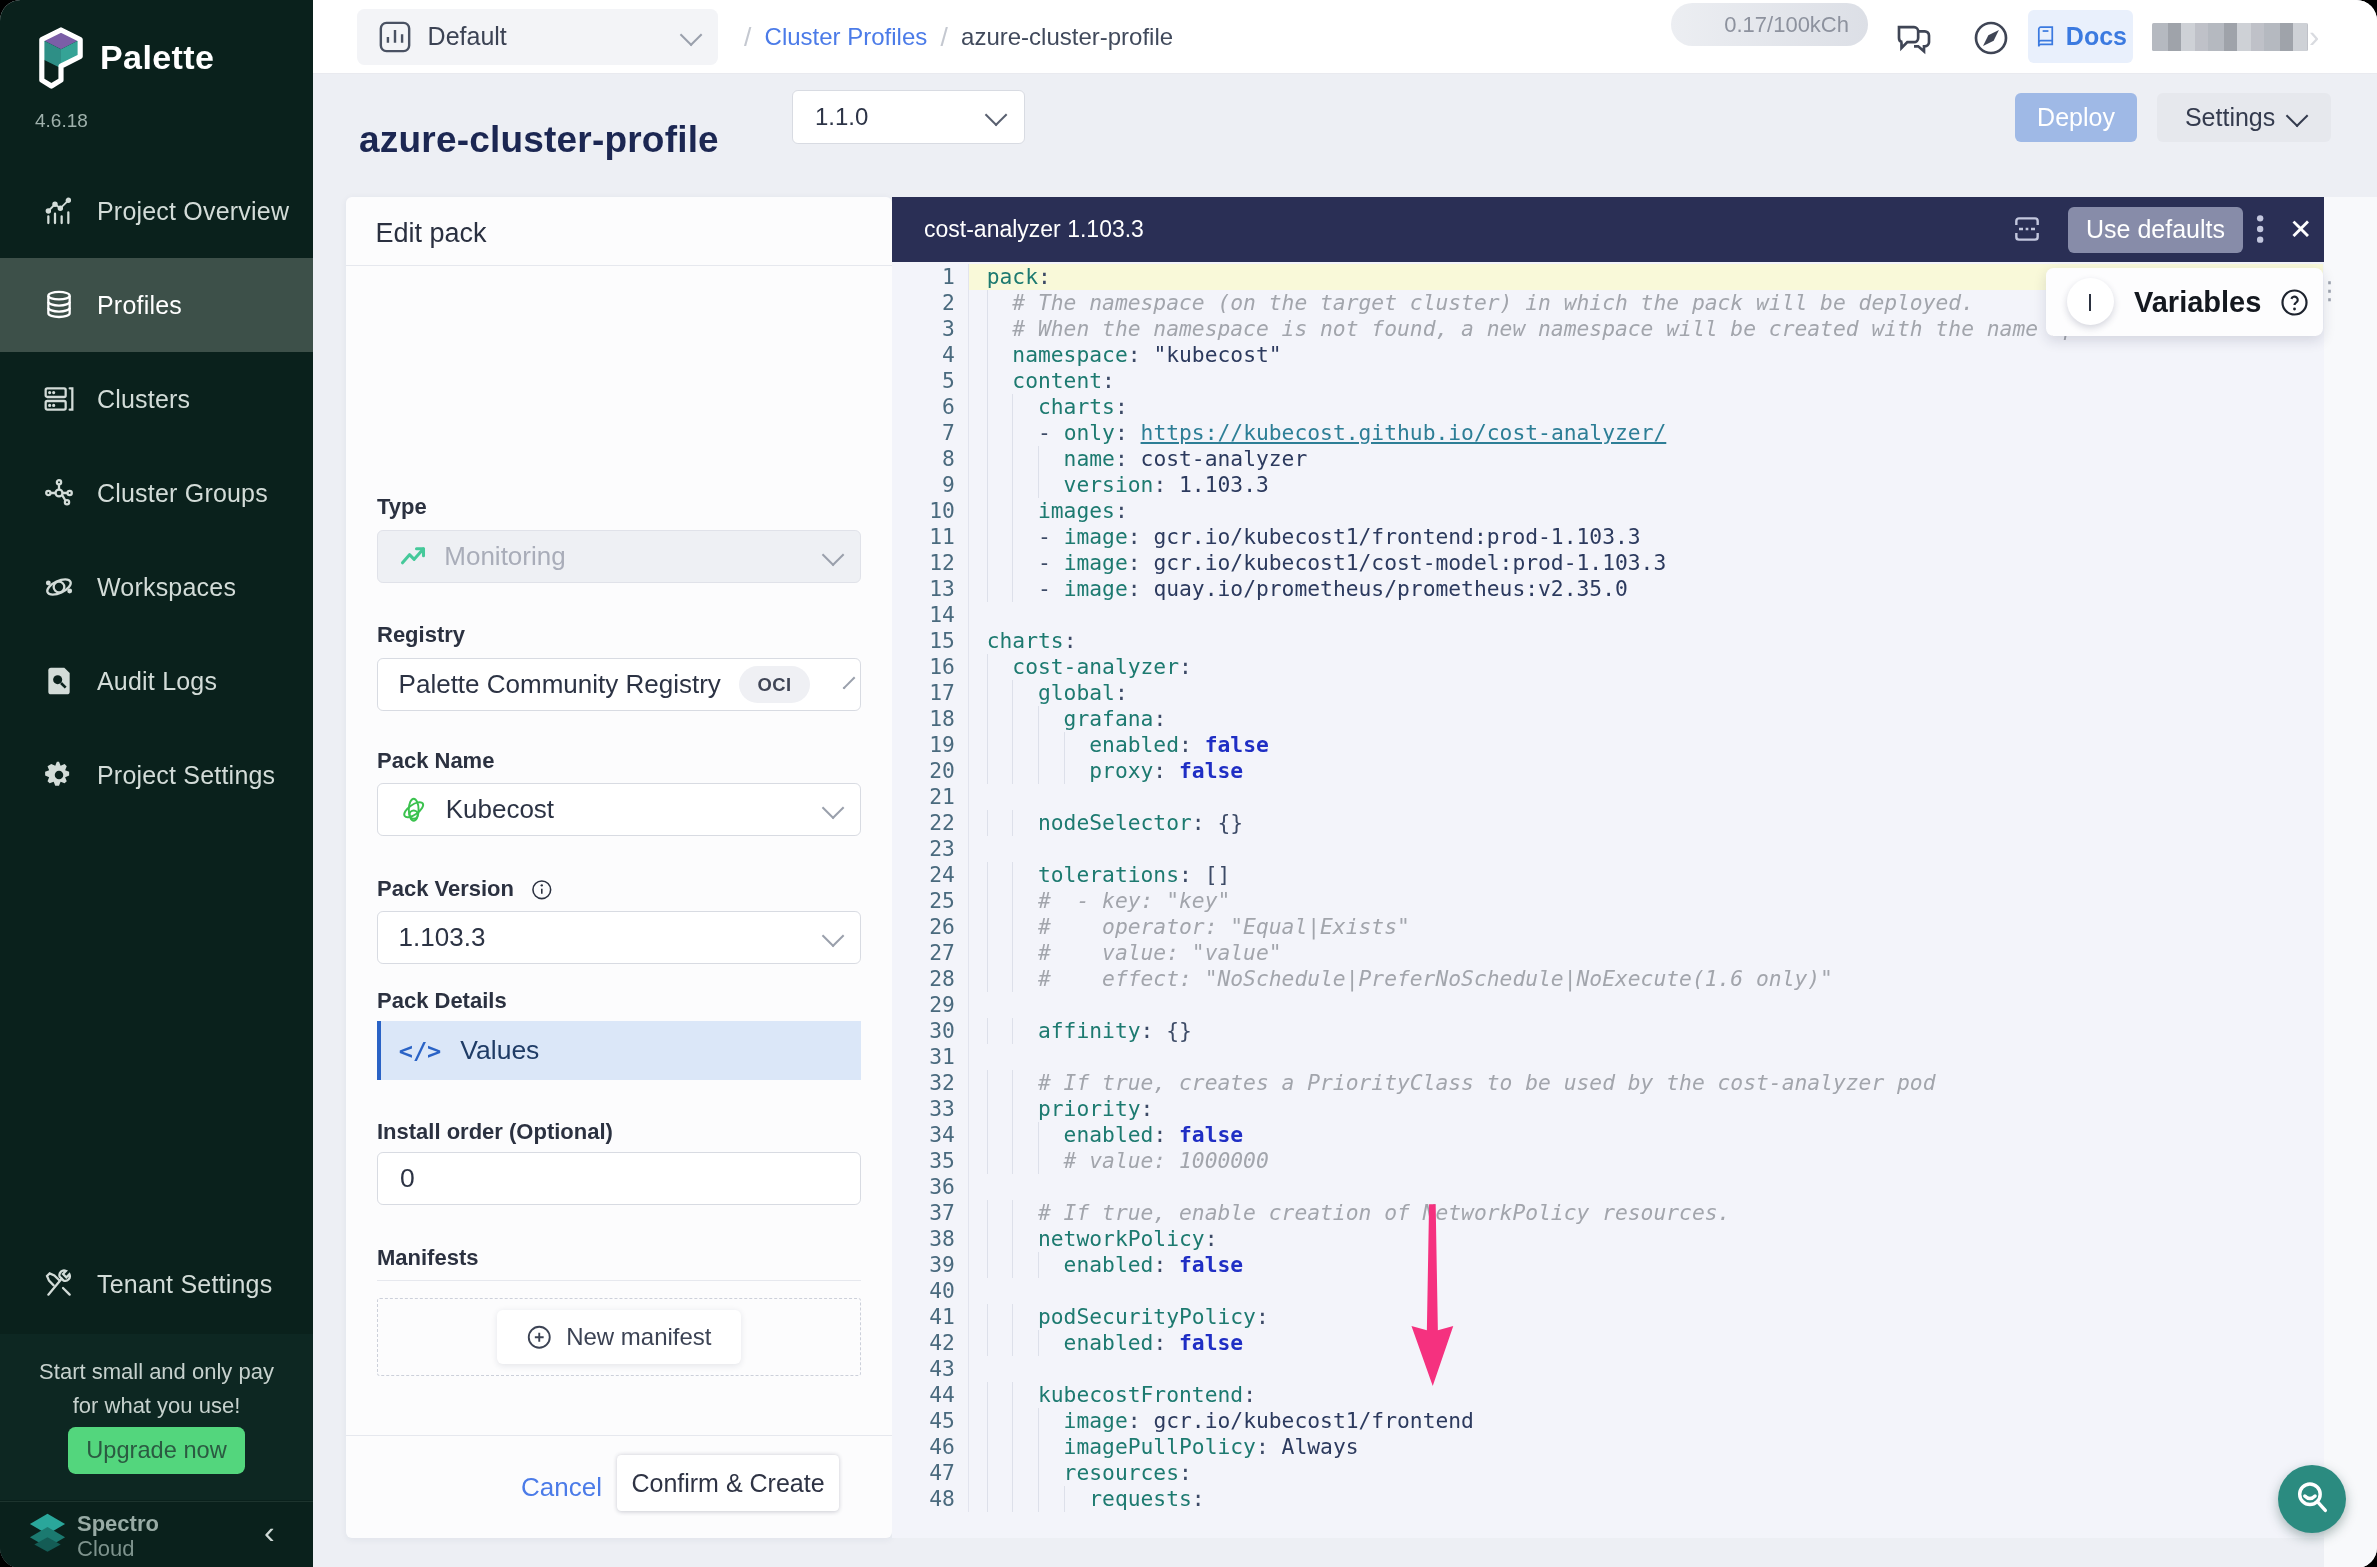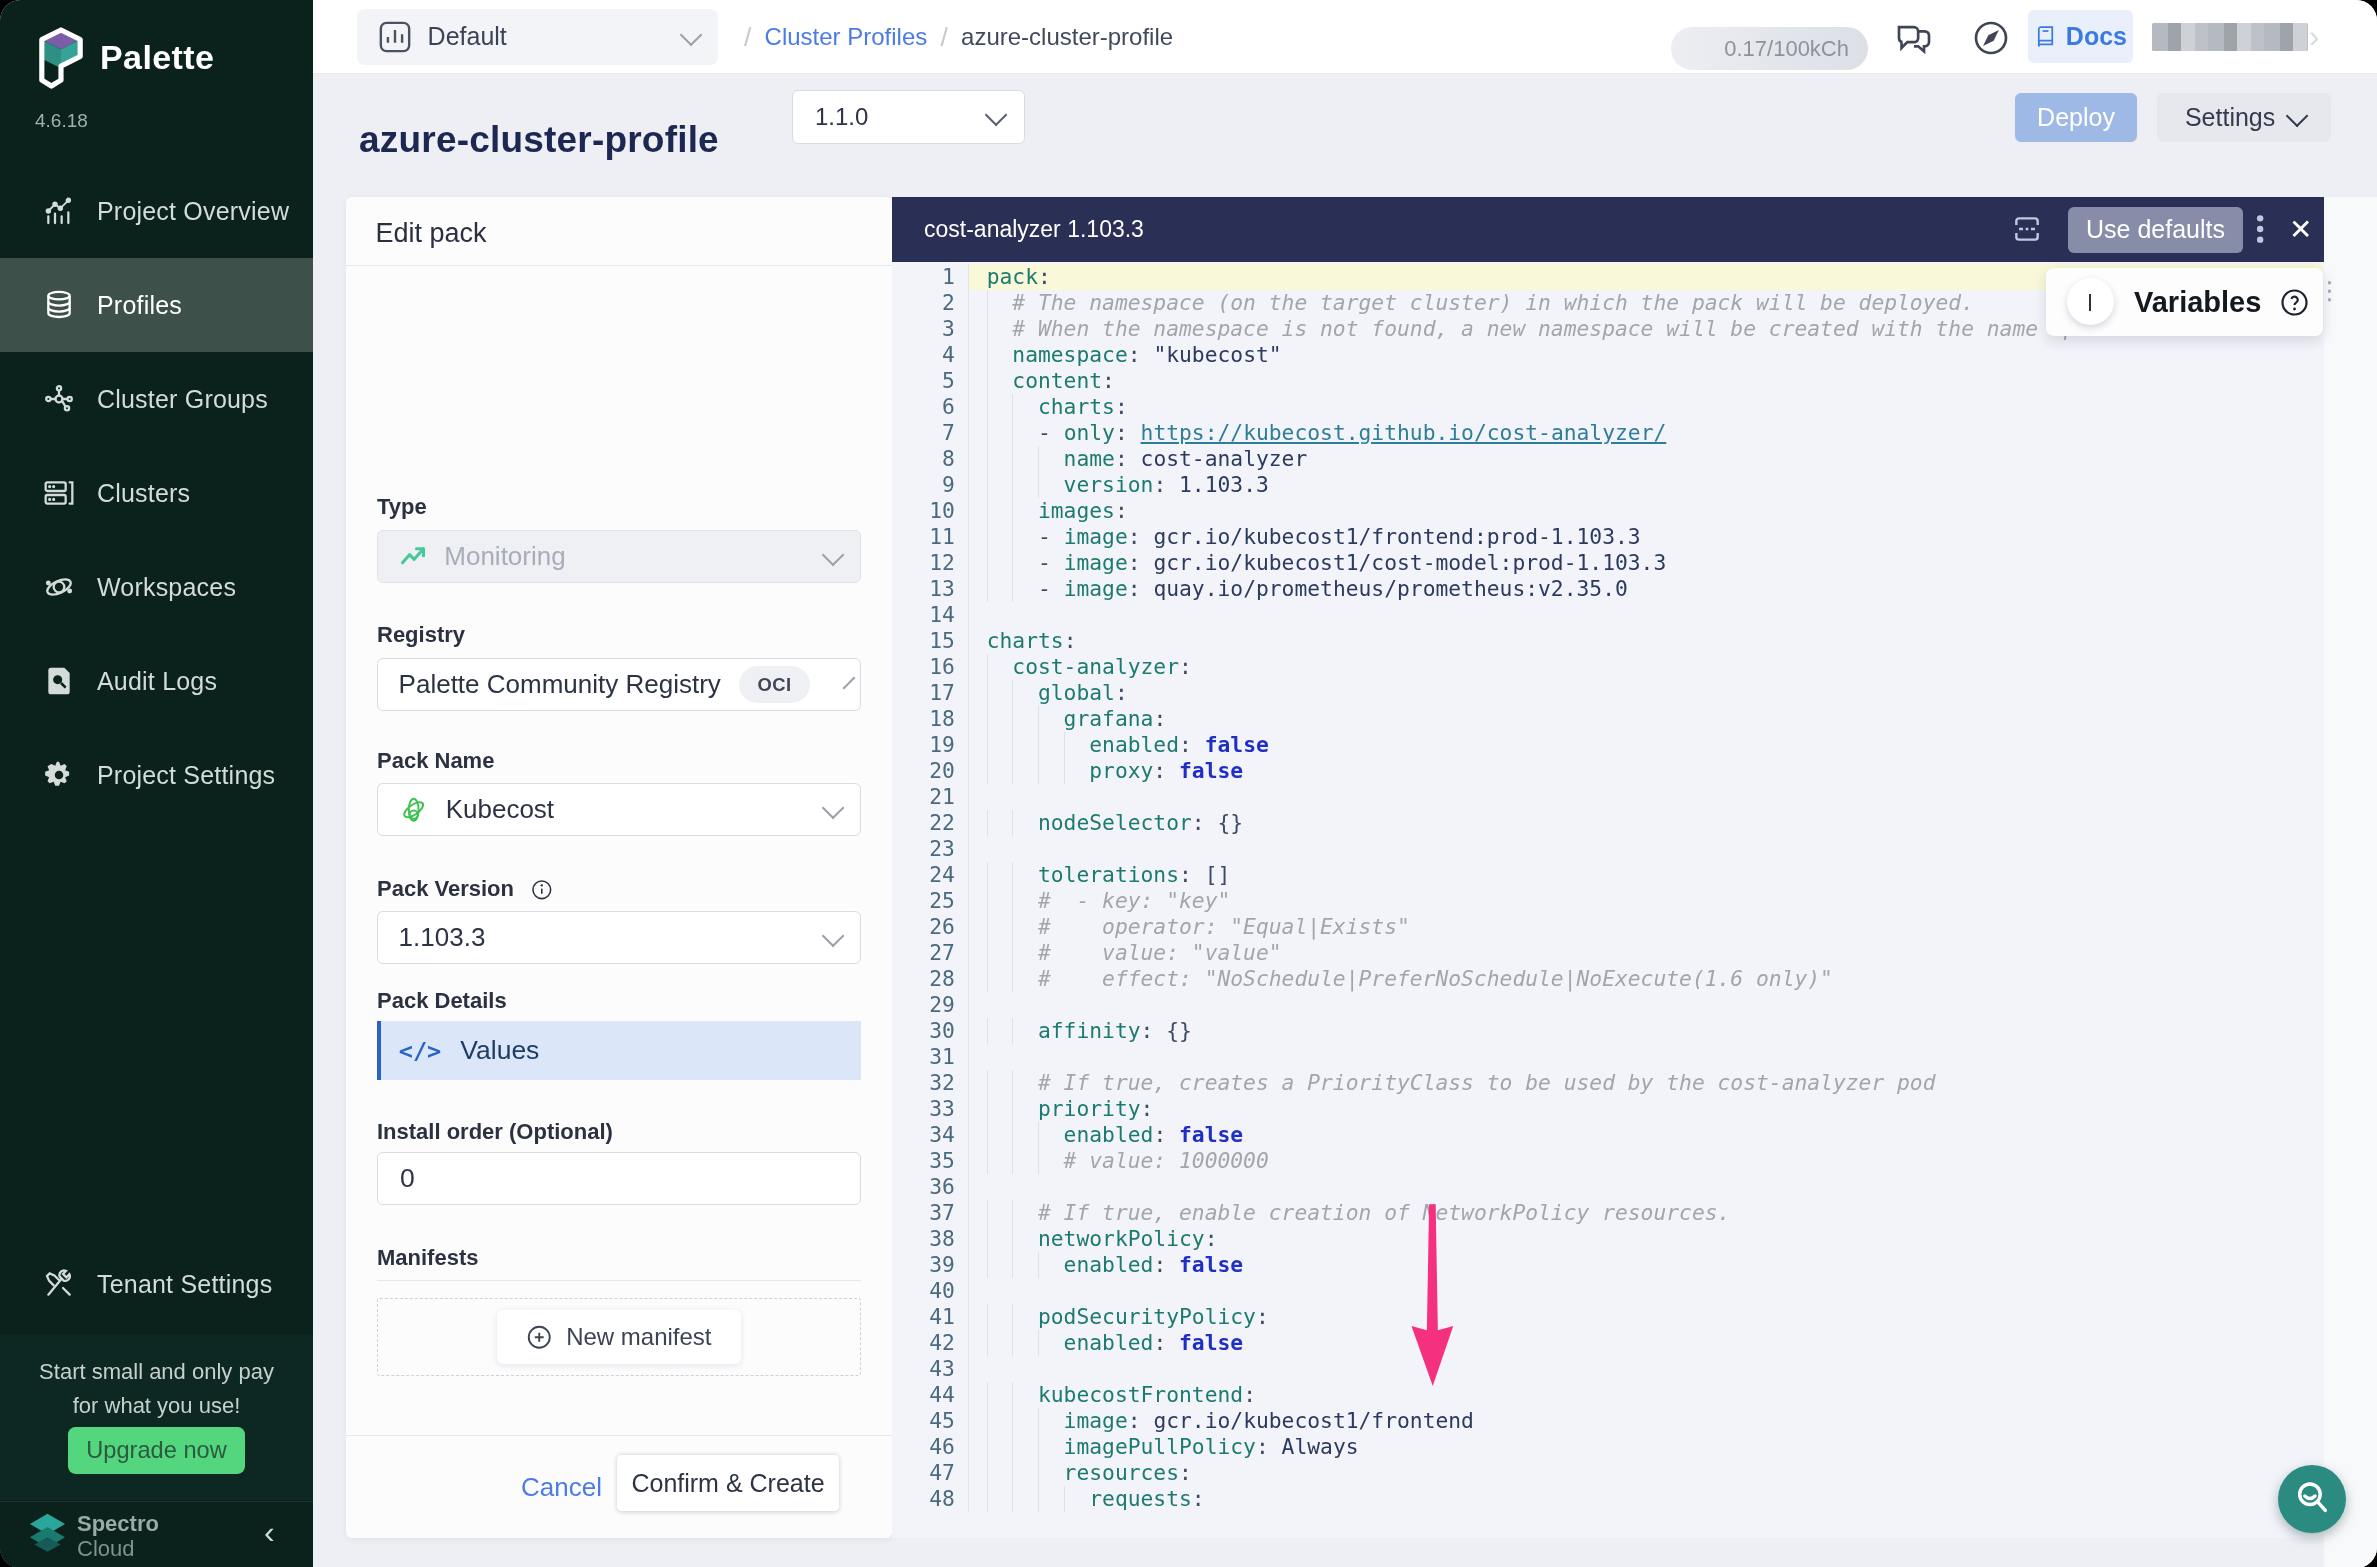--- a/index.html
+++ b/index.html
@@ -30,21 +30,21 @@
   .sc-name .cloud{font-weight:400;color:#7e938d;}
   .collapse{position:absolute;left:264px;top:11.8px;font-size:32px;color:#cfd9d6;cursor:pointer;}
   
   .topbar{position:absolute;left:313px;top:0;width:2065px;height:74px;background:#fff;border-bottom:0.7px solid #e9eaef;}
   .proj-select{position:absolute;left:44px;top:8.8px;width:361px;height:56px;background:#f3f4f7;border-radius:7.4px;display:flex;align-items:center;gap:16px;padding:0 20.6px;cursor:pointer;}
   .proj-select .plabel{font-size:25px;color:#3c4354;flex:1;}
   .crumbs{position:absolute;left:431px;top:0;height:74px;display:flex;align-items:center;gap:13.2px;font-size:24px;}
   .crumb-sep{color:#c4c8d0;font-size:26.5px;}
   .crumb-link{color:#4b7be8;cursor:pointer;}
   .crumb-cur{color:#414a5c;font-weight:500;}
-  .usage-pill{position:absolute;left:1358px;top:27px;width:197px;height:43px;border-radius:21.3px;background:linear-gradient(90deg,#eceef2 0%,#dcdfe6 100%);display:flex;align-items:center;justify-content:flex-end;padding-right:19px;font-size:22px;color:#8d929e;}
+  .usage-pill{position:absolute;left:1358px;top:3px;width:197px;height:43px;border-radius:21.3px;background:linear-gradient(90deg,#eceef2 0%,#dcdfe6 100%);display:flex;align-items:center;justify-content:flex-end;padding-right:19px;font-size:22px;color:#8d929e;}
   .tb-icon{position:absolute;top:17.7px;width:40px;height:40px;color:#3f4555;cursor:pointer;}
   .docs-btn{position:absolute;left:1715px;top:10.3px;width:105px;height:53px;background:#e9f0fc;border-radius:5.9px;border:none;display:flex;align-items:center;justify-content:center;gap:8.8px;color:#3b7ae0;font-size:25px;font-weight:600;font-family:inherit;cursor:pointer;}
   .user-blur{position:absolute;left:1839px;top:23px;width:156px;height:28px;
     background:
       repeating-linear-gradient(90deg,#a9adb6 0 16px,#8f939c 16px 29.4px,#c6c9cf 29.4px 43px,#b4b7bf 43px 56px),
       #b4b7bf;
     border-radius:1.5px;opacity:.85;}
   .tiny-chevron{position:absolute;left:1996px;top:19px;font-size:31px;color:#d9dbe0;}
   
   .page-title{position:absolute;left:359px;top:94px;font-size:37px;font-weight:700;color:#1c2752;letter-spacing:0.2px;}
@@ -143,41 +143,41 @@
               <ellipse cx="12" cy="5" rx="8" ry="2.8"></ellipse>
               <path d="M4 5v4.5c0 1.6 3.6 2.9 8 2.9s8-1.3 8-2.9V5"></path>
               <path d="M4 9.5V14c0 1.6 3.6 2.9 8 2.9s8-1.3 8-2.9V9.5"></path>
               <path d="M4 14v4.2c0 1.6 3.6 2.8 8 2.8s8-1.2 8-2.8V14"></path>
             </svg>
           </span>
           <span class="nlabel">Profiles</span>
         </div>
         <div class="nav-item">
           <span class="nicon">
+            <svg width="32" height="32" viewBox="0 0 24 24" fill="none" stroke="currentColor" stroke-width="1.7" stroke-linecap="round">
+              <rect x="2" y="4" width="15" height="6.5" rx="1.2"></rect>
+              <rect x="2" y="13.5" width="15" height="6.5" rx="1.2"></rect>
+              <path d="M5 7.2h.01M8 7.2h.01M5 16.8h.01M8 16.8h.01" stroke-width="2.4"></path>
+              <path d="M20 4h2v16h-2"></path>
+            </svg>
+          </span>
+          <span class="nlabel">Clusters</span>
+        </div>
+        <div class="nav-item">
+          <span class="nicon">
             <svg width="32" height="32" viewBox="0 0 24 24" fill="none" stroke="currentColor" stroke-width="1.7">
               <circle cx="12" cy="12" r="2.6"></circle>
               <circle cx="4" cy="12" r="1.6"></circle>
               <circle cx="12" cy="4" r="1.6"></circle>
               <circle cx="20" cy="12" r="1.6"></circle>
               <circle cx="18" cy="19" r="1.6"></circle>
               <path d="M6 12h3.4M12 6v3.4M14.4 13.6l2.4 4M14.6 12H18"></path>
             </svg>
           </span>
           <span class="nlabel">Cluster Groups</span>
-        </div>
-        <div class="nav-item">
-          <span class="nicon">
-            <svg width="32" height="32" viewBox="0 0 24 24" fill="none" stroke="currentColor" stroke-width="1.7" stroke-linecap="round">
-              <rect x="2" y="4" width="15" height="6.5" rx="1.2"></rect>
-              <rect x="2" y="13.5" width="15" height="6.5" rx="1.2"></rect>
-              <path d="M5 7.2h.01M8 7.2h.01M5 16.8h.01M8 16.8h.01" stroke-width="2.4"></path>
-              <path d="M20 4h2v16h-2"></path>
-            </svg>
-          </span>
-          <span class="nlabel">Clusters</span>
         </div>
         <div class="nav-item">
           <span class="nicon">
             <svg width="32" height="32" viewBox="0 0 24 24" fill="none" stroke="currentColor" stroke-width="1.7">
               <circle cx="12" cy="12" r="4"></circle>
               <ellipse cx="12" cy="12" rx="9.5" ry="4.5" transform="rotate(-25 12 12)"></ellipse>
               <circle cx="4" cy="9" r="1" fill="currentColor"></circle>
               <circle cx="20" cy="15" r="1" fill="currentColor"></circle>
             </svg>
           </span>

